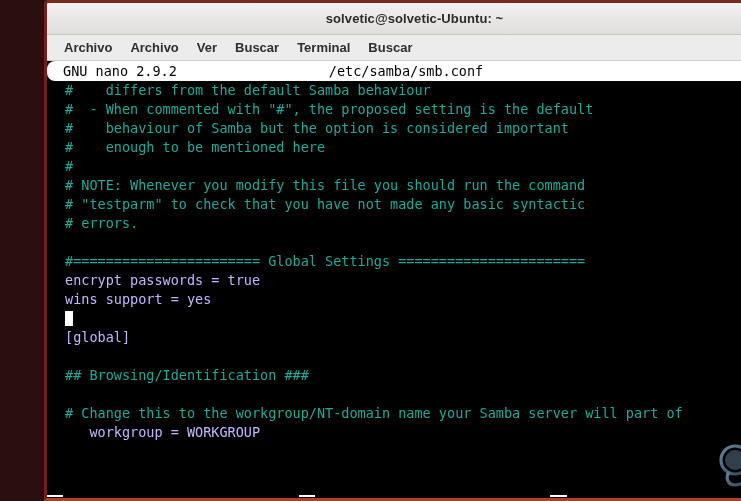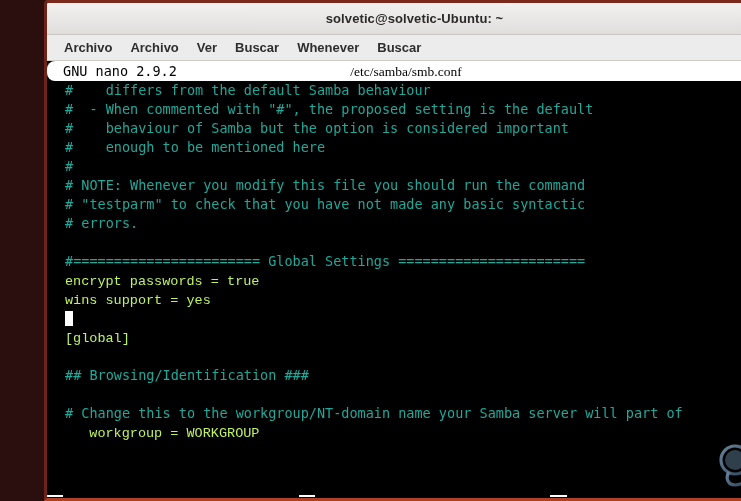--- a/index.html
+++ b/index.html
@@ -101,37 +101,37 @@
     height: 20px;
     background: #ffffff;
     color: #000000;
     display: flex;
     align-items: center;
     overflow: hidden;
     border-radius: 8px;
   }
   #nano-header .nh-cell { position: absolute; top: 1px; }
   #nano-version { left: 16px; }
-  #nano-filename { left: 50%; transform: translateX(-50%); font-family: Liberation Serif, serif; }
+  #nano-filename { left: 50%; transform: translateX(-50%); }
   #nano-status { right: 10px; }
 
   
   #nano-body {
     position: absolute;
     left: 0;
     top: 20px;
     right: 17px;
     bottom: 40px;
     padding-left: 18px;
     color: #ffffff;
     overflow: hidden;
   }
   .code-line { height: 19px; }
   .c-comment { color: #20a89a; }
-  .c-plain   { color: #bef264; font-family: Liberation Mono, monospace; }
+  .c-plain   { color: #c4b5fd; }
   .cursor-block {
     display: inline-block;
     width: 8px;
     height: 15px;
     background: #ffffff;
     vertical-align: -3px;
   }
 
   
   #nano-footer {
@@ -211,21 +211,21 @@
         <path d="M2,2 L11,11 M11,2 L2,11" stroke="#2b2b2b" stroke-width="2" stroke-linecap="butt"></path>
       </svg>
     </div>
   </div>
 
   <div id="menubar">
     <div class="menu-item">Archivo</div>
     <div class="menu-item">Archivo</div>
     <div class="menu-item">Ver</div>
     <div class="menu-item">Buscar</div>
-    <div class="menu-item">Whenever</div>
+    <div class="menu-item">Terminal</div>
     <div class="menu-item">Buscar</div>
   </div>
 
   <div id="terminal">
 
     <div id="nano-header" class="term-text">
       <span class="nh-cell" id="nano-version">GNU nano 2.9.2</span>
       <span class="nh-cell" id="nano-filename">/etc/samba/smb.conf</span>
     </div>
 

